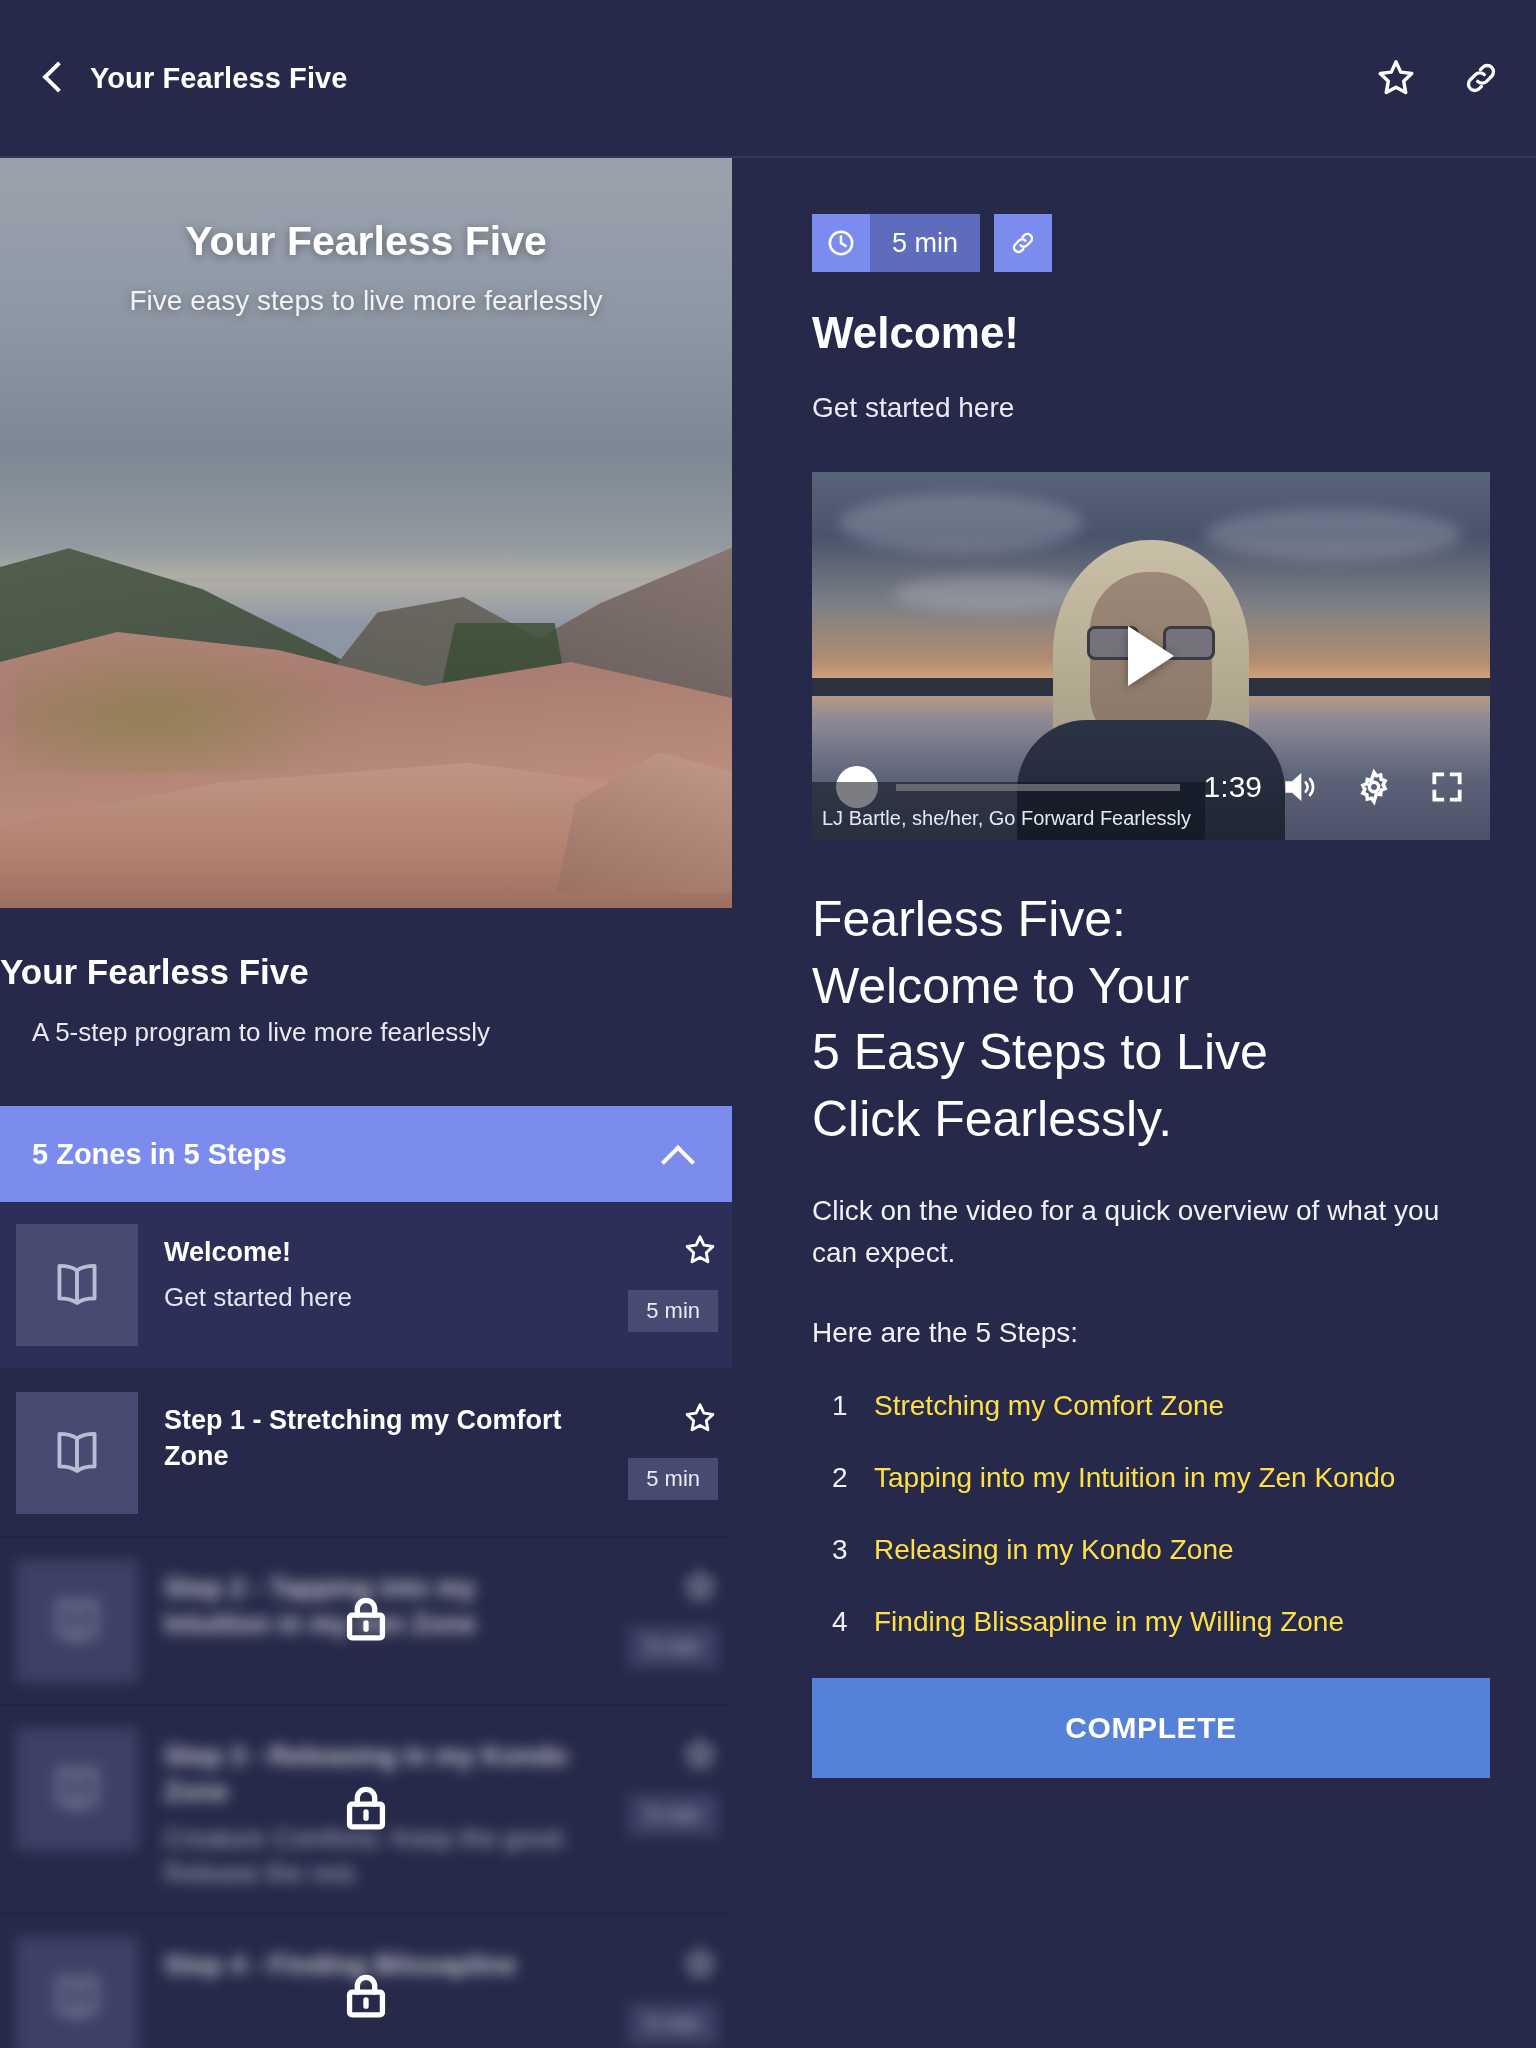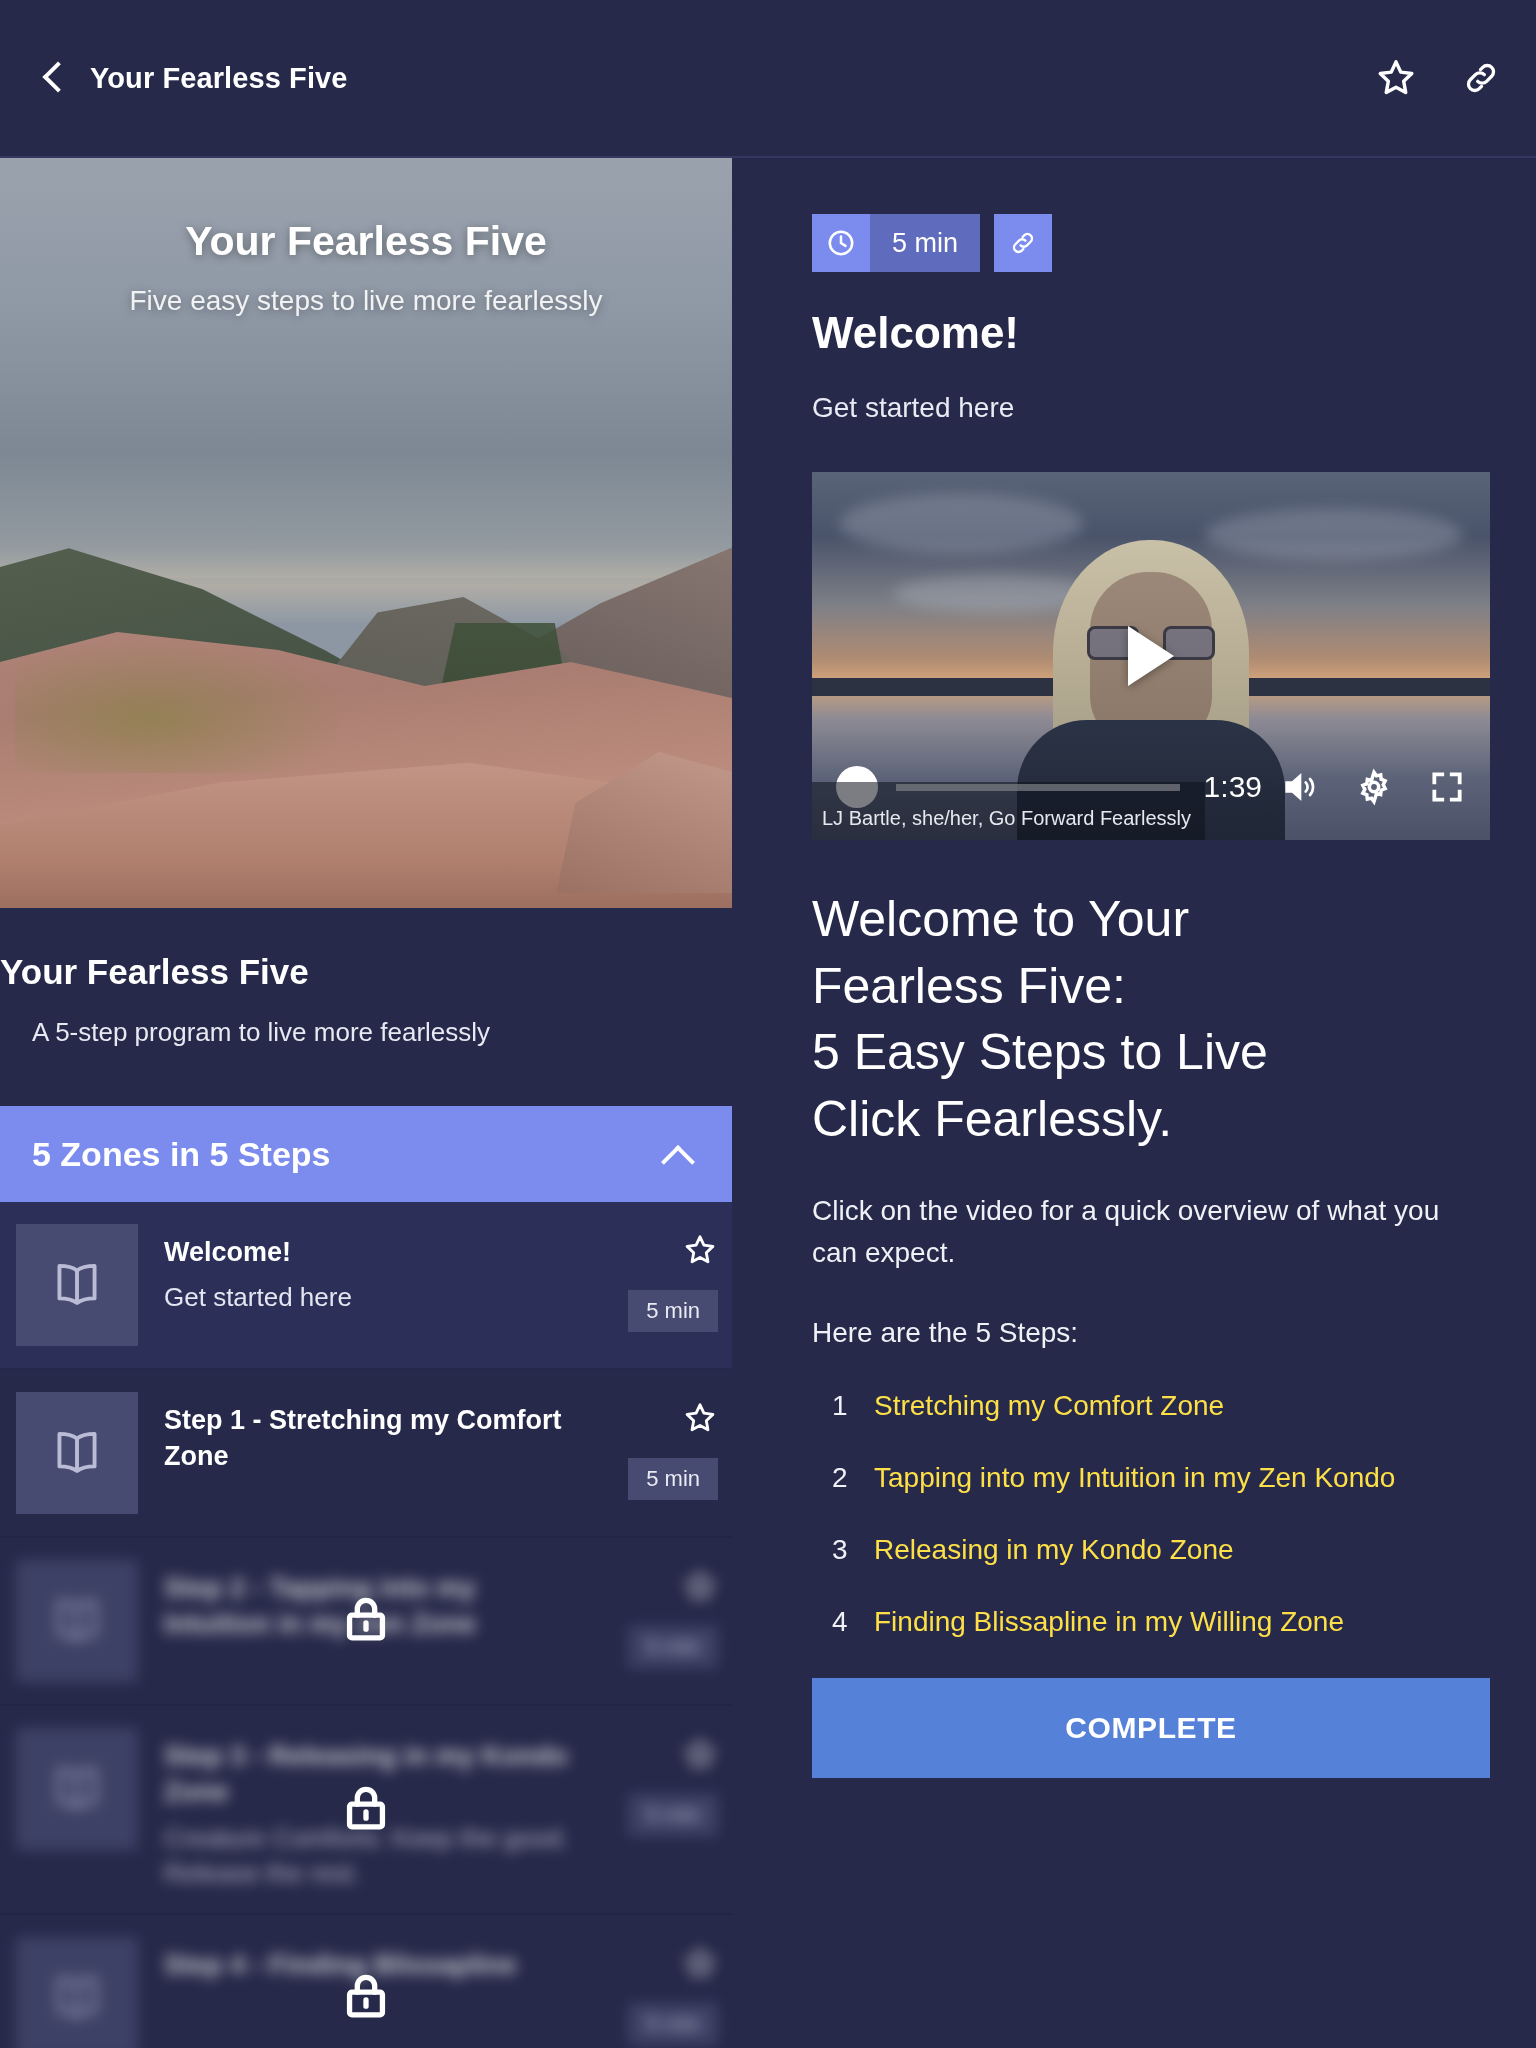--- a/index.html
+++ b/index.html
@@ -115,21 +115,21 @@
   .course-sub   { color: #e8e9f2; font-size: 26px; margin-top: 25px; font-weight: 400; padding-left: 32px; }
 
   .section-head {
     margin-top: 58px;
     background: #7b8cee;
     height: 96px;
     display: flex; align-items: center;
     padding: 0 40px 0 32px;
     cursor: pointer;
   }
-  .section-head-label { color: #fff; font-size: 34px; font-weight: bold; flex: 1; }
+  .section-head-label { color: #fff; font-size: 29px; font-weight: bold; flex: 1; }
   .chev-up {
     width: 30px; height: 18px; position: relative;
   }
   .chev-up::before {
     content: ""; position: absolute; left: 4px; top: 5px;
     width: 20px; height: 20px;
     border-left: 4px solid #fff; border-top: 4px solid #fff;
     transform: rotate(45deg);
   }
 
@@ -511,22 +511,22 @@
         <span style="margin-left:16px">
           <svg class="ic" width="38" height="38" viewBox="0 0 24 24" fill="none" stroke="#ffffff" stroke-width="2.4" stroke-linecap="square">
             <path d="M4 9V4h5M20 9V4h-5M4 15v5h5M20 15v5h-5"></path>
           </svg>
         </span>
       </div>
       <div class="v-cap">LJ Bartle, she/her, Go Forward Fearlessly</div>
     </div>
 
     <div class="body-head">
+      <div>Fearless Five:</div>
       <div>Welcome to Your</div>
-      <div>Fearless Five:</div>
       <div>5 Easy Steps to Live</div>
       <div>Click Fearlessly.</div>
     </div>
 
     <div class="body-p">Click on the video for a quick overview of what you can expect.</div>
     <div class="body-p">Here are the 5 Steps:</div>
 
     <div class="steps" id="steps-list">
         <div class="step-row">
           <div class="step-num">1</div>

